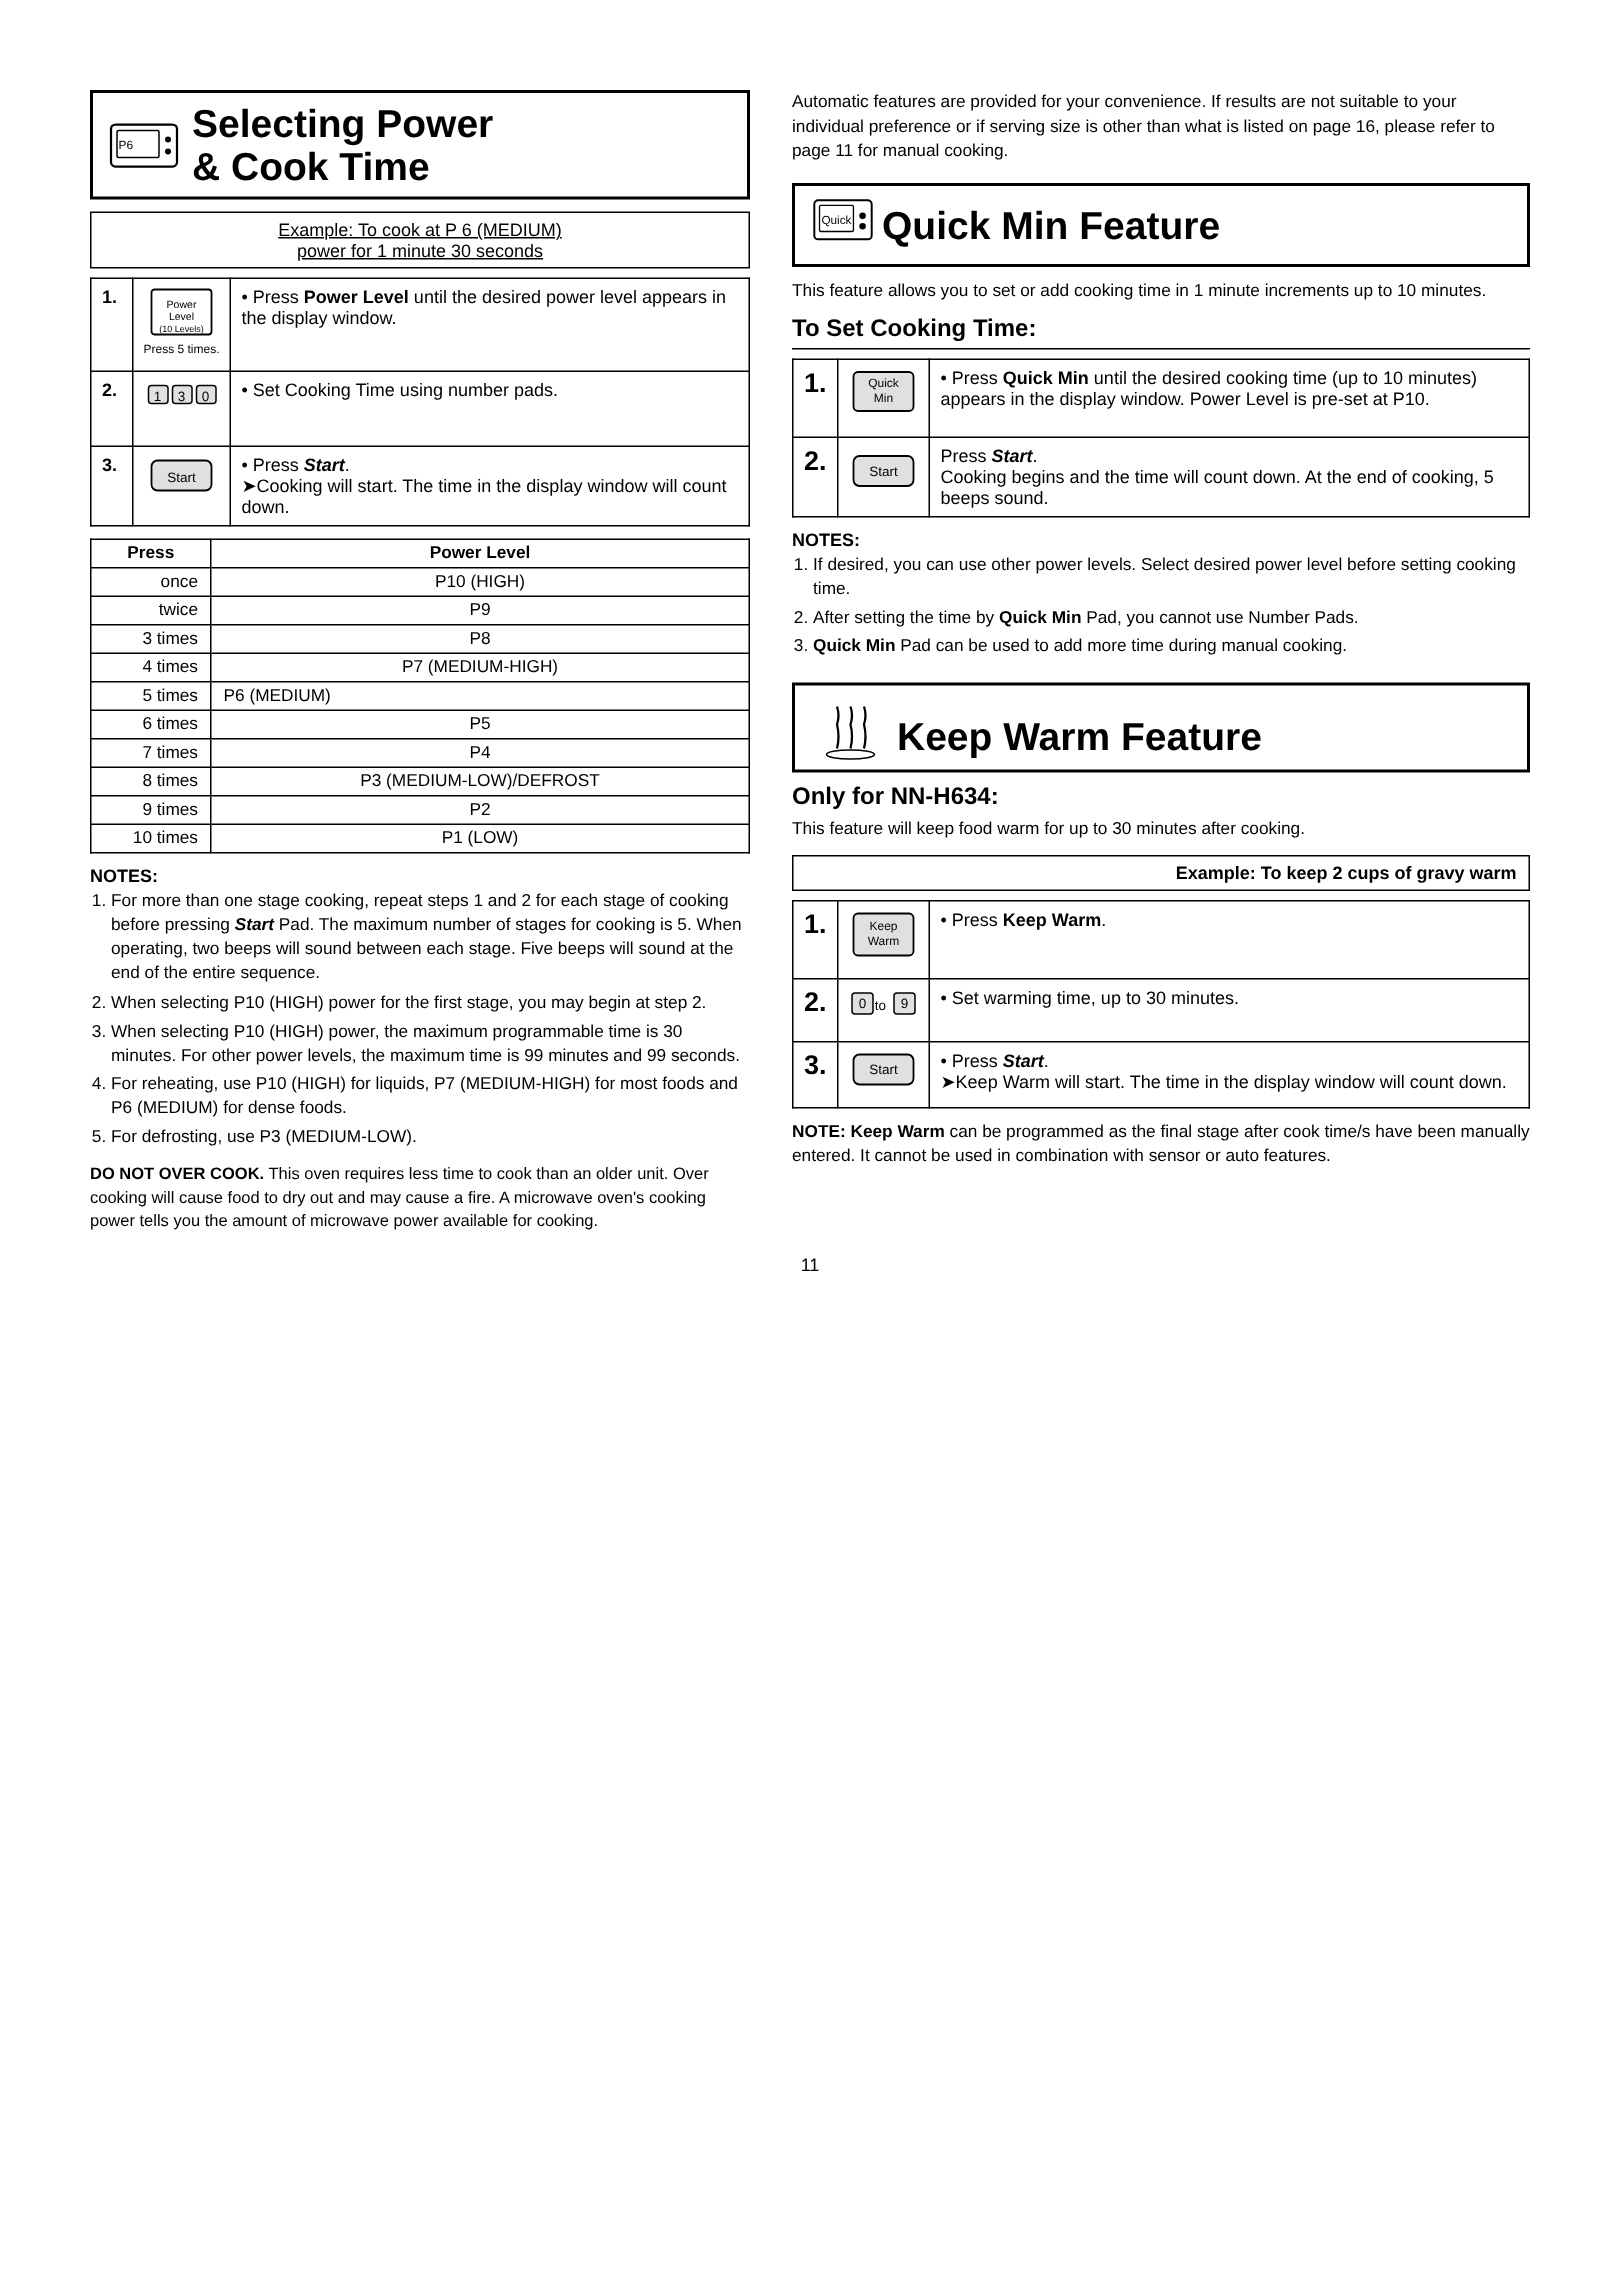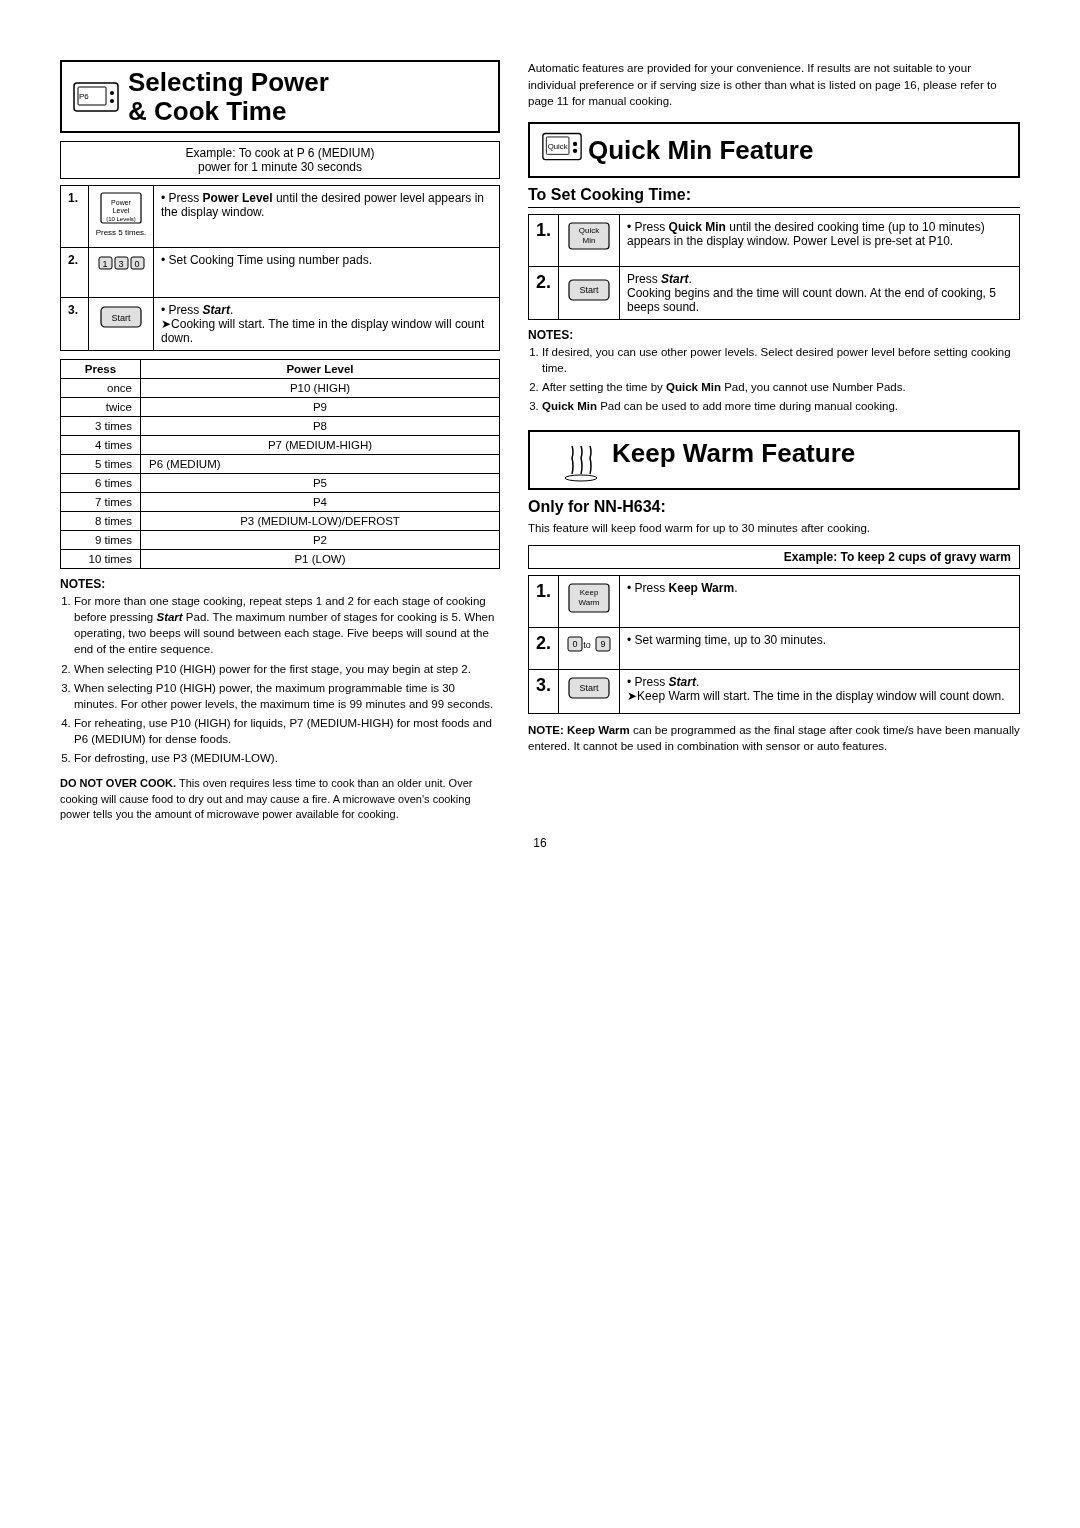--- a/index.html
+++ b/index.html
@@ -61,20 +61,21 @@
     }
 
     
     .example-box {
       border: 1.5px solid #000;
       padding: 4px 8px;
       margin-bottom: 6px;
       font-size: 12px;
       font-weight: bold;
       text-align: center;
+      text-decoration: underline;
     }
     .example-box span {
       font-weight: normal;
     }
 
     
     .steps-table {
       width: 100%;
       border-collapse: collapse;
       border: 1.5px solid #000;
@@ -174,22 +175,22 @@
     
     .qm-icon {
       width: 44px;
       height: 40px;
     }
 
     
     .kw-header-box {
       border: 2px solid #000;
       display: flex;
-      align-items: flex-start;
-      padding: 6px 24px;
+      align-items: flex-end;
+      padding: 6px 10px;
       margin-bottom: 8px;
       margin-top: 16px;
     }
     .kw-header-text {
       font-size: 28px;
       font-weight: bold;
     }
 
     .only-for {
       font-size: 16px;
@@ -394,20 +395,23 @@
       <svg class="qm-icon" width="50" height="46" viewBox="0 0 50 46" xmlns="http://www.w3.org/2000/svg">
         <rect x="3" y="4" width="44" height="30" rx="3" fill="none" stroke="#000" stroke-width="1.5"></rect>
         <rect x="7" y="8" width="26" height="20" rx="1" fill="none" stroke="#000" stroke-width="1"></rect>
         <text x="20" y="22" text-anchor="middle" font-size="9" fill="#000">Quick</text>
         <circle cx="40" cy="16" r="2.5" fill="#000"></circle>
         <circle cx="40" cy="24" r="2.5" fill="#000"></circle>
       </svg>
       <div class="qm-header-text" style="font-size:26px;font-weight:bold;margin-left:4px;">Quick Min Feature</div>
     </div>
 
+    <p class="feature-intro">
+      This feature allows you to set or add cooking time in 1 minute increments up to 10 minutes.
+    </p>
 
     <div class="sub-heading">To Set Cooking Time:</div>
 
     <table class="kw-steps-table">
       <tbody>
 
         <tr>
           <td style="width:28px;font-size:18px;font-weight:bold;vertical-align:top;border-right:1px solid #000;">1.</td>
           <td style="width:58px;text-align:center;vertical-align:middle;border-right:1px solid #000;">
             <svg width="46" height="38" viewBox="0 0 46 38" xmlns="http://www.w3.org/2000/svg">
@@ -516,13 +520,13 @@
       <span class="note-title">NOTE:</span>
       <span>
         <strong>Keep Warm</strong> can be programmed as the final stage after cook time/s have been manually entered. It cannot be used in combination with sensor or auto features.
       </span>
     </div>
 
   </div>
 
 </div>
 
-<div class="page-number">16</div>
+<div class="page-number">11</div>
 
 </body></html>

